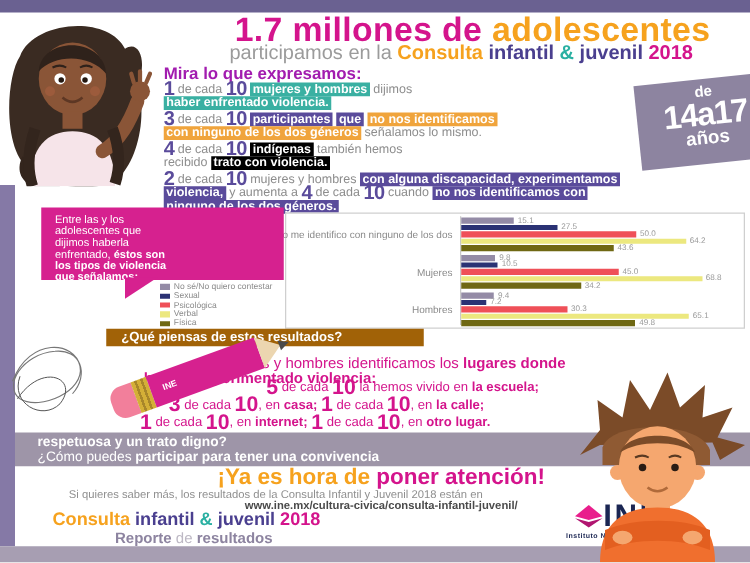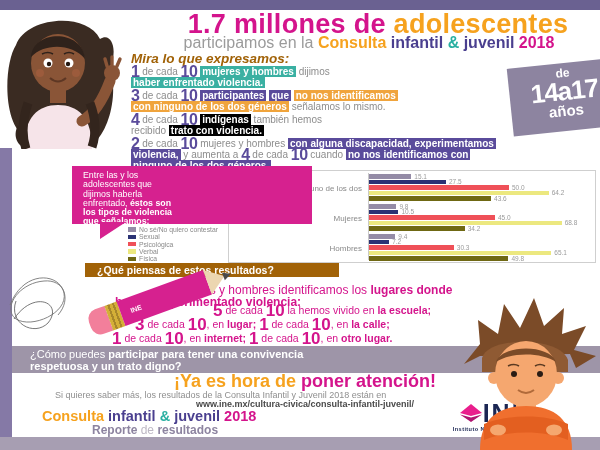--- a/index.html
+++ b/index.html
@@ -15,42 +15,42 @@
   
   .title{left:138px;top:11px;width:460px;text-align:center;font-size:27px;font-weight:800;
          letter-spacing:.3px;line-height:26px;white-space:nowrap;}
   .title .t-m{color:#d4148c;margin-left:20px;} .title .t-o{color:#f6a21e;}
   .subtitle{left:140px;top:36px;width:458px;text-align:center;font-size:16px;line-height:13px;white-space:nowrap;}
   .sg-gray{color:#9b9b9b;}
   .sg-orange-b{color:#f6a21e;font-weight:800;}
   .sg-purple-b{color:#4a3f8f;font-weight:800;}
   .sg-teal-b{color:#2ab0a2;font-weight:800;}
   .sg-magenta-b{color:#d4148c;font-weight:800;}
-  .mira{left:131px;top:51px;font-size:13.5px;font-weight:800;color:#a16207;font-style:italic;}
+  .mira{left:131px;top:51px;font-size:13.5px;font-weight:800;color:#a21caf;}
 
   
   .stmts{left:131px;top:66px;width:400px;}
   .stmt{font-size:10px;line-height:11px;margin-bottom:2px;color:#8d8d8d;}
   .stmt .sg-p{color:#8d8d8d;}
   .stmt .sg-n{color:#5a4b9b;font-weight:800;font-size:16px;vertical-align:-2px;letter-spacing:-.5px;}
   .sg-hl-teal{background:#3ab0a2;color:#fff;font-weight:700;padding:0 2px;}
   .sg-hl-purple{background:#5a4b9b;color:#fff;font-weight:700;padding:0 2px;}
   .sg-hl-orange{background:#f0a43c;color:#fff;font-weight:700;padding:0 2px;}
   .sg-hl-magenta{background:#000000;color:#fff;font-weight:700;padding:0 2px;}
 
   
   .badge{left:510px;top:63px;width:110px;height:64px;background:#8d84a0;color:#fff;
          transform:rotate(-6deg);text-align:center;z-index:3;padding-top:4px;}
   .badge .b1{font-size:12px;font-weight:800;line-height:12px;}
   .badge .b2{font-size:26px;font-weight:800;line-height:24px;letter-spacing:-1px;}
   .badge .b3{font-size:15px;font-weight:800;line-height:15px;}
 
   
-  .bubble{left:33px;top:166px;width:240px;height:58px;background:#d6218f;color:#fff;
-          font-size:8.8px;line-height:9.3px;padding:5px 8px 4px 11px;box-sizing:border-box;z-index:2;margin-left:39px;}
+  .bubble{left:33px;top:166px;width:194px;height:58px;background:#d6218f;color:#fff;
+          font-size:8.8px;line-height:9.3px;padding:5px 8px 4px 11px;box-sizing:border-box;z-index:2;}
   .bubble .sg-b{font-weight:800;}
   .bubble-tail{left:100px;top:222px;width:0;height:0;border-top:17px solid #d6218f;
                border-right:26px solid transparent;z-index:2;}
 
   
   .chart-panel{left:228px;top:170px;width:368px;height:93px;background:#fff;border:1px solid #cfcfcf;box-sizing:border-box;}
   .chart-axis{position:absolute;left:139px;top:2px;bottom:2px;width:1px;background:#c9c9c9;}
   #chart-groups{position:absolute;left:0;top:2px;right:0;}
   .chart-group{position:relative;height:29px;margin-bottom:1px;}
   .cat-label{position:absolute;left:-75px;top:50%;transform:translateY(-50%);width:208px;
@@ -283,26 +283,26 @@
     <div class="p-eraser"></div>
     <div class="p-ferrule"></div>
     <div class="p-body">INE</div>
     <div class="p-wood"></div>
     <div class="p-lead"></div>
   </div>
 
   <div class="abs places-line pi1"><span class="sg-p">Mujeres y hombres identificamos los </span><span class="sg-b">lugares donde</span></div>
   <div class="abs places-line pi2"><span class="sg-b">hemos experimentado violencia:</span></div>
   <div class="abs places-line pl1"><span class="sg-n">5</span><span class="sg-p"> de cada </span><span class="sg-n">10</span><span class="sg-p"> la hemos vivido en </span><span class="sg-b">la escuela;</span></div>
-  <div class="abs places-line pl2"><span class="sg-n">3</span><span class="sg-p"> de cada </span><span class="sg-n">10</span><span class="sg-p">, en </span><span class="sg-b">lugar;</span><span class="sg-p"> </span><span class="sg-n">1</span><span class="sg-p"> de cada </span><span class="sg-n">10</span><span class="sg-p">, en </span><span class="sg-b">la calle;</span></div>
+  <div class="abs places-line pl2"><span class="sg-n">3</span><span class="sg-p"> de cada </span><span class="sg-n">10</span><span class="sg-p">, en </span><span class="sg-b">casa;</span><span class="sg-p"> </span><span class="sg-n">1</span><span class="sg-p"> de cada </span><span class="sg-n">10</span><span class="sg-p">, en </span><span class="sg-b">la calle;</span></div>
   <div class="abs places-line pl3"><span class="sg-n">1</span><span class="sg-p"> de cada </span><span class="sg-n">10</span><span class="sg-p">, en </span><span class="sg-b">internet;</span><span class="sg-p"> </span><span class="sg-n">1</span><span class="sg-p"> de cada </span><span class="sg-n">10</span><span class="sg-p">, en </span><span class="sg-b">otro lugar.</span></div>
 
   <div class="abs band">
+    <div><span class="sg-b">respetuosa y un trato digno?</span></div>
     <div><span class="sg-p">¿Cómo puedes </span><span class="sg-b">participar para tener una convivencia</span></div>
-    <div><span class="sg-b">respetuosa y un trato digno?</span></div>
   </div>
 
   <div class="abs attention"><span class="sg-o">¡Ya es hora de </span><span class="sg-m">poner atención!</span></div>
   <div class="abs info">Si quieres saber más, los resultados de la Consulta Infantil y Juvenil 2018 están en</div>
   <div class="abs url">www.ine.mx/cultura-civica/consulta-infantil-juvenil/</div>
 
   <div class="abs f-brand"><span class="sg-orange-b">Consulta </span><span class="sg-purple-b">infantil </span><span class="sg-teal-b">&amp; </span><span class="sg-purple-b">juvenil </span><span class="sg-magenta-b">2018</span></div>
   <div class="abs f-tag"><span class="sg-rb">Reporte </span><span class="sg-rl">de </span><span class="sg-rb">resultados</span></div>
 
   <div class="abs ine-logo">

